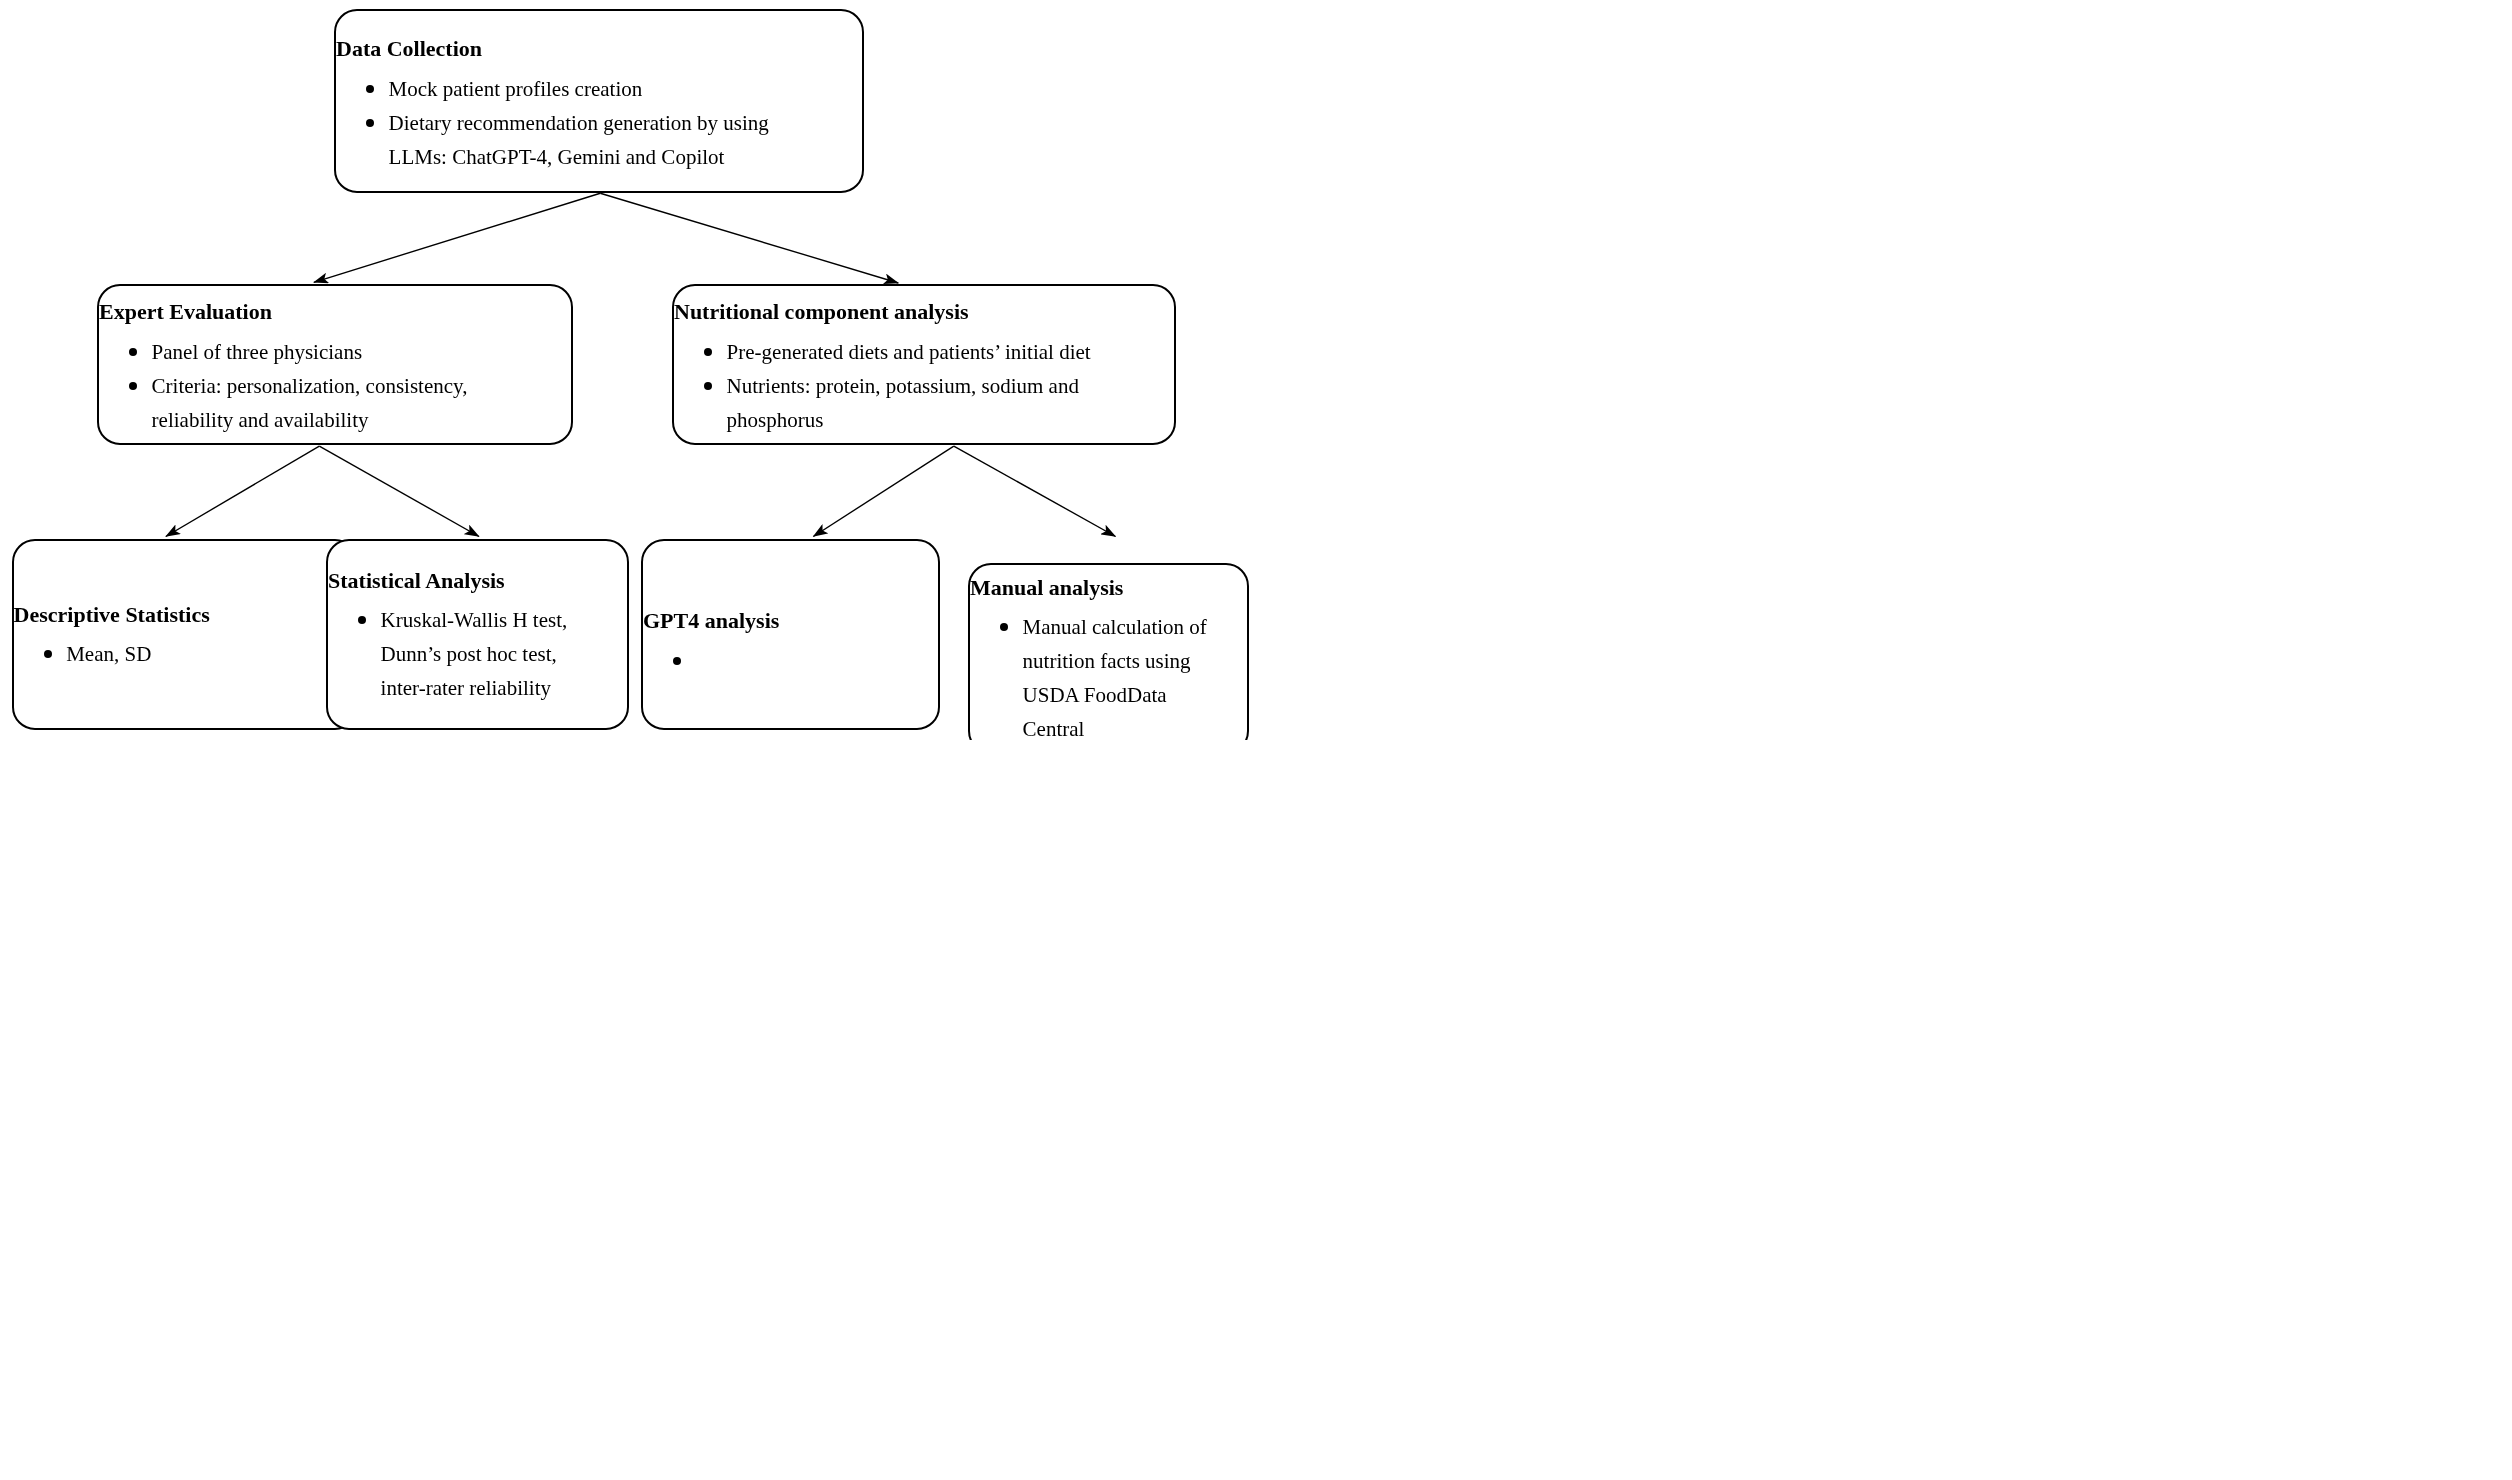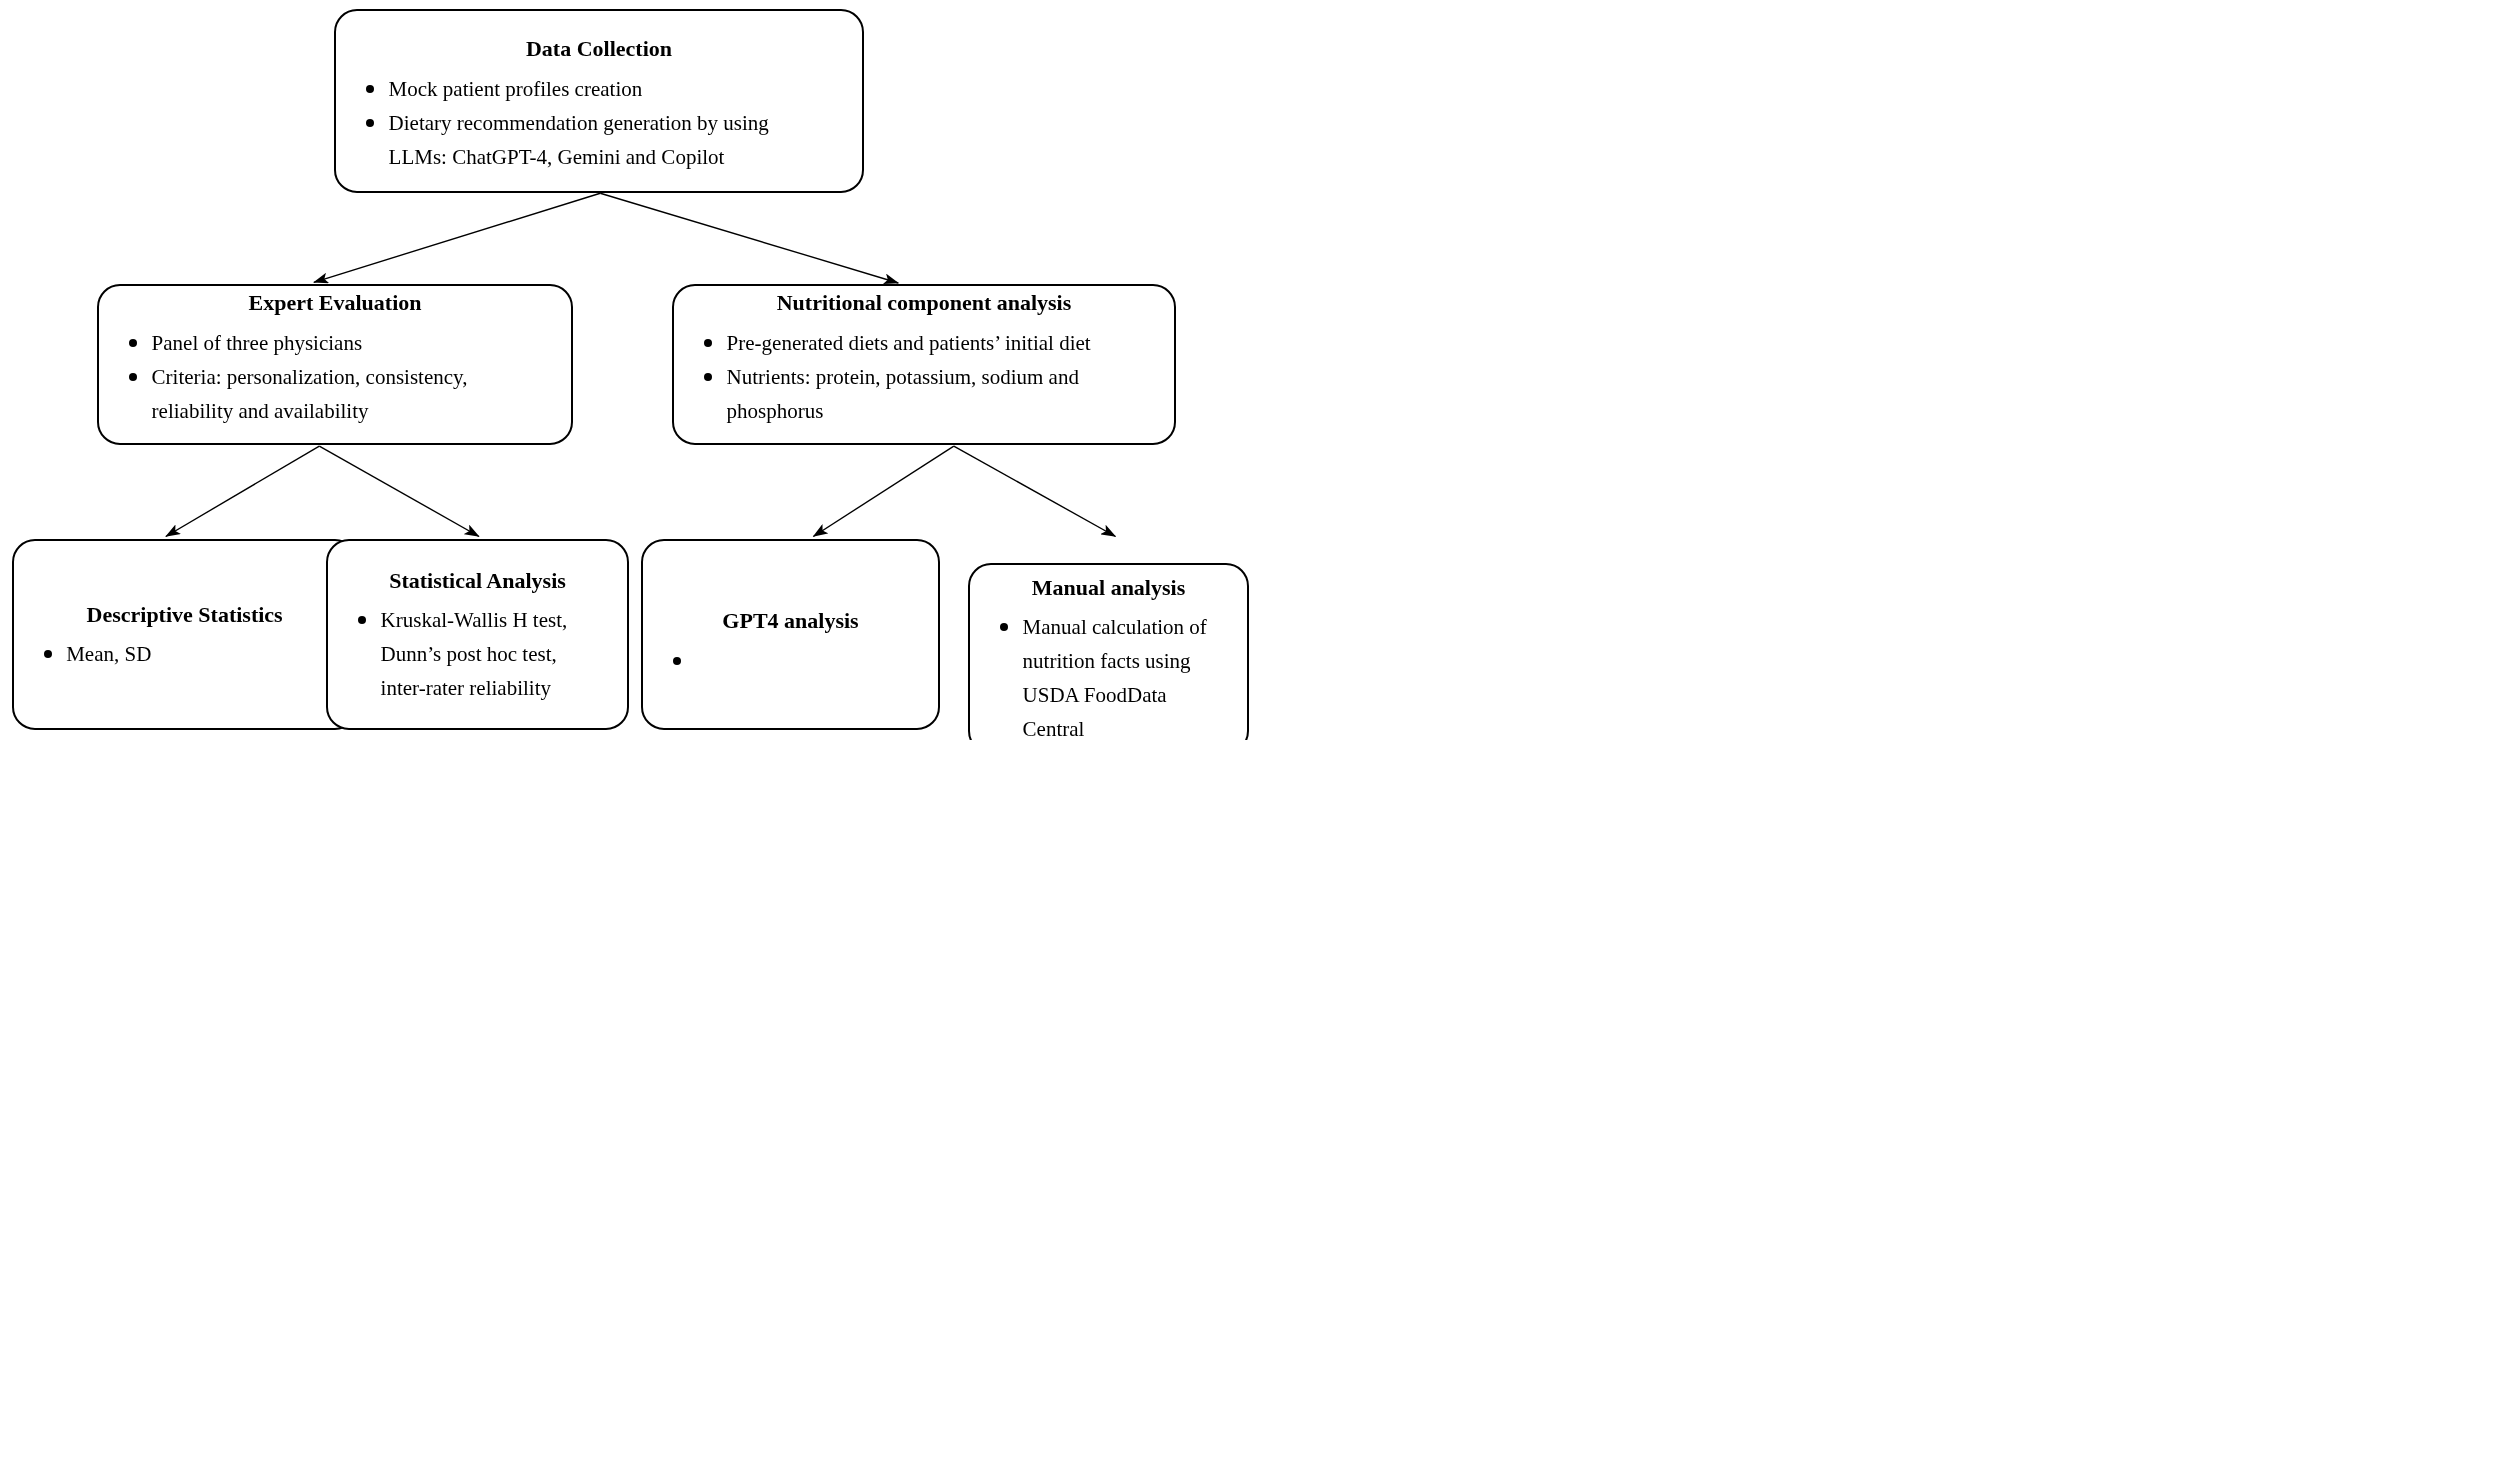--- a/index.html
+++ b/index.html
@@ -29,21 +29,21 @@
     border-radius: 23px;
     background: #ffffff;
     display: flex;
     flex-direction: column;
     align-items: stretch;
   }
   .node .title {
     font-weight: bold;
     font-size: 22px;
     line-height: 34px;
-    text-align: center;
+    text-align: left;
     white-space: nowrap;
   }
   .bullets {
     padding-left: 30px;
     padding-right: 8.2px;
     margin-top: 6.2px;
   }
   .bullet {
     display: flex;
     align-items: flex-start;
@@ -56,21 +56,21 @@
     background: #000000;
     margin-top: 13px;
     margin-right: 14.4px;
   }
   .bullet .bullet-text {
     font-size: 21px;
     line-height: 34px;
   }
   
   .row1 { padding-top: 20.6px; }
-  .row2 { }
+  .row2 { padding-top: 9px; }
   .row3 { justify-content: center; }
   
   #node-data_collection   { left: 334px;  top: 9px;  width: 530px; height: 184px; }
   #node-expert_evaluation { left: 97px;  top: 284px; width: 476px; height: 161px; }
   #node-nutritional       { left: 672px;  top: 284px; width: 504px; height: 161px; }
   #node-descriptive       { left: 11.6px;   top: 539px; width: 346px; height: 191px; }
   #node-statistical       { left: 326px;  top: 539px; width: 303px; height: 191px; }
   #node-gpt4              { left: 641px;  top: 539px; width: 299px; height: 191px; }
   #node-manual            { left: 968px; top: 563px; width: 281px; height: 191px; }
   

